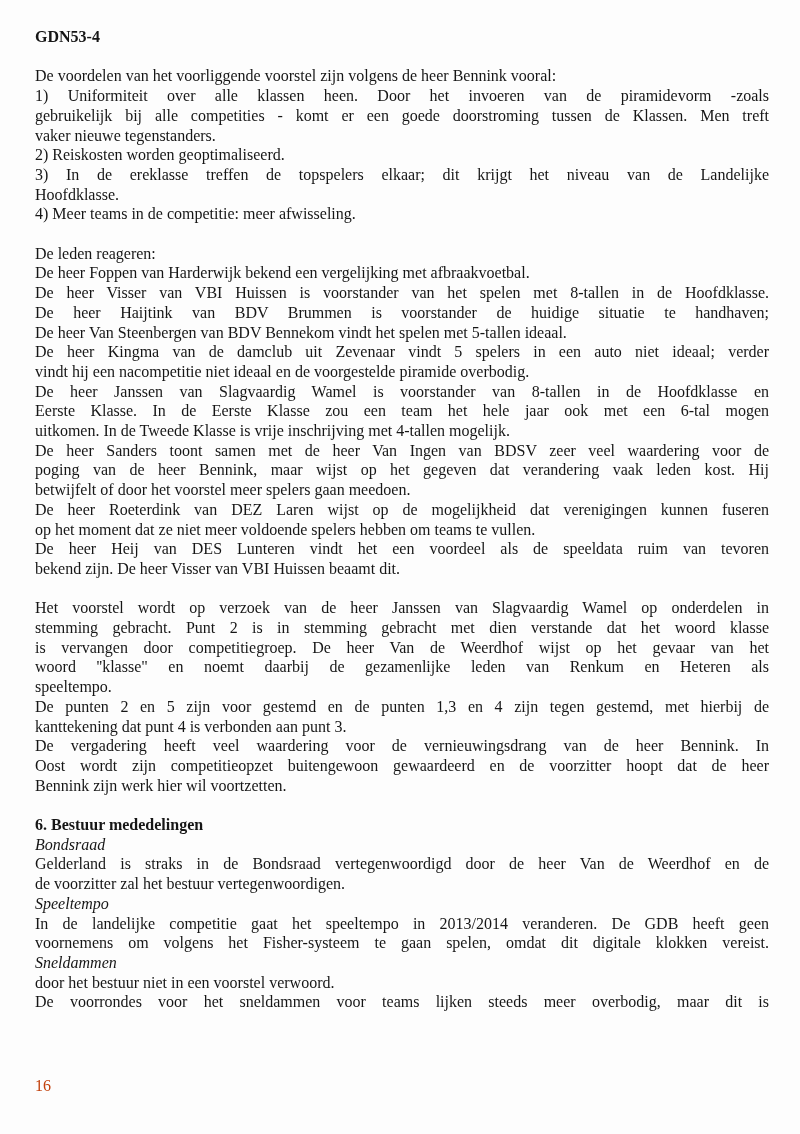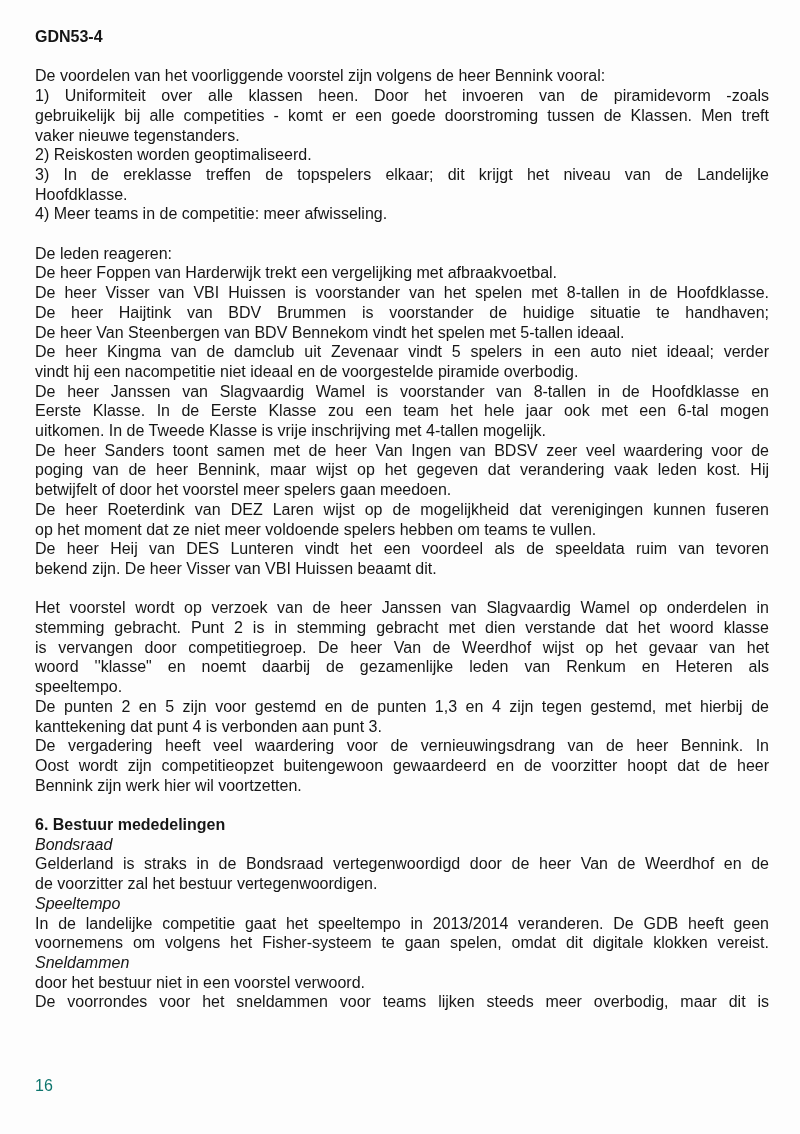--- a/index.html
+++ b/index.html
@@ -8,41 +8,41 @@
     padding: 0;
     background: #ffffff;
   }
   .page {
     position: relative;
     width: 800px;
     height: 1134px;
     background: #fdfdfd;
     box-sizing: border-box;
     padding: 27px 31px 0 35px;
-    font-family: Liberation Sans, sans-serif;
+    font-family: Liberation Serif, serif;
     font-size: 16px;
     line-height: 19.7px;
     color: #161616;
     overflow: hidden;
   }
   .block { margin: 0; }
   .block.h { font-weight: bold; }
   .block.i { font-style: italic; }
   .block.gap { height: 19.7px; }
   .line { text-align: left; }
   .line.fill {
     text-align: justify;
     text-align-last: justify;
   }
   .footer {
     position: absolute;
     left: 35px;
     top: 1076px;
     font-size: 16px;
-    color: #0f766e;
+    color: #c2410c;
   }
 </style>
 </head>
 <body>
 
 <div class="page">
   <div>
       <div class="block h">
         <div class="line">GDN53-4</div>
       </div>
@@ -63,21 +63,21 @@
         <div class="line">Hoofdklasse.</div>
       </div>
       <div class="block p">
         <div class="line">4) Meer teams in de competitie: meer afwisseling.</div>
       </div>
       <div class="block gap"></div>
       <div class="block p">
         <div class="line">De leden reageren:</div>
       </div>
       <div class="block p">
-        <div class="line">De heer Foppen van Harderwijk trekt een vergelijking met afbraakvoetbal.</div>
+        <div class="line">De heer Foppen van Harderwijk bekend een vergelijking met afbraakvoetbal.</div>
       </div>
       <div class="block p">
         <div class="line fill">De heer Visser van VBI Huissen is voorstander van het spelen met 8-tallen in de Hoofdklasse.</div>
       </div>
       <div class="block p">
         <div class="line fill">De heer Haijtink van BDV Brummen is voorstander de huidige situatie te handhaven;</div>
       </div>
       <div class="block p">
         <div class="line">De heer Van Steenbergen van BDV Bennekom vindt het spelen met 5-tallen ideaal.</div>
       </div>

